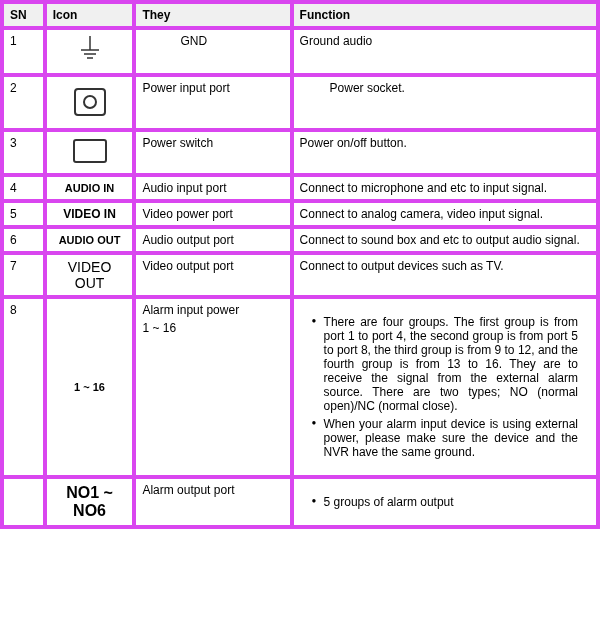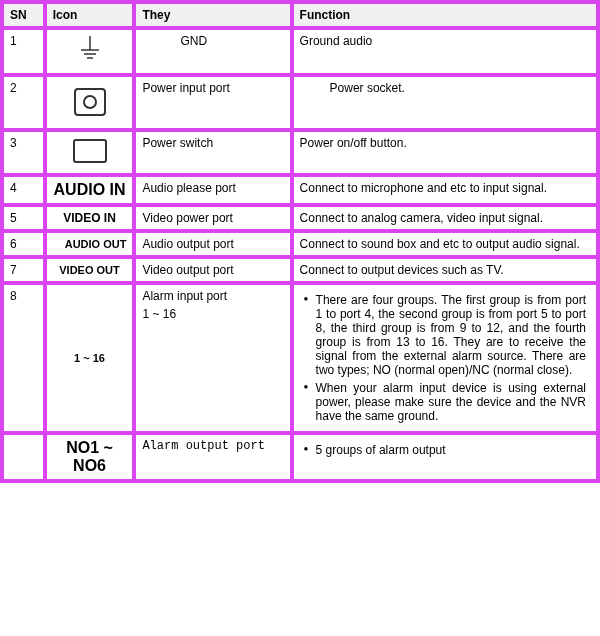--- a/index.html
+++ b/index.html
@@ -24,21 +24,21 @@
       font-weight: bold;
       text-align: left;
     }
     .col-sn { width: 38px; }
     .col-icon { width: 80px; }
     .col-name { width: 140px; }
     .col-func { width: 273px; }
     ul.bullet-list {
       list-style: none;
       padding: 0;
-      margin: 4px;
+      margin: 12px;
     }
     ul.bullet-list li {
       padding-left: 12px;
       position: relative;
       margin-bottom: 4px;
       text-align: justify;
     }
     ul.bullet-list li::before {
       content: '●';
       position: absolute;
@@ -88,60 +88,60 @@
         <td style="text-align: center; vertical-align: middle;">
           <div><svg width="40" height="30" viewBox="0 0 40 30">
       <rect x="4" y="4" width="32" height="22" rx="2" ry="2" fill="none" stroke="#333" stroke-width="2"></rect>
     </svg></div>
         </td>
         <td style="text-align: justify;">Power switch</td>
         <td style="text-align: justify; margin-left: 43px;">Power on/off button.</td>
       </tr>
       <tr>
         <td>4</td>
-        <td style="text-align: center; vertical-align: middle;"><span style="font-weight: bold; font-size: 16px;">AUDIO IN</span></td>
-        <td style="text-align: justify;">Audio please port</td>
+        <td style="text-align: center; vertical-align: middle;"><span style="font-weight: bold; font-size: 11px;">AUDIO IN</span></td>
+        <td style="text-align: justify;">Audio input port</td>
         <td style="text-align: justify;">Connect to microphone and etc to input signal.</td>
       </tr>
       <tr>
         <td>5</td>
         <td style="text-align: center; vertical-align: middle;"><span style="font-weight: bold; font-size: 12px;">VIDEO IN</span></td>
         <td style="text-align: justify;">Video power port</td>
         <td style="text-align: justify;">Connect to analog camera, video input signal.</td>
       </tr>
       <tr>
         <td>6</td>
-        <td style="text-align: right; vertical-align: middle; margin-top: 16px;"><span style="font-weight: bold; font-size: 11px;">AUDIO OUT</span></td>
+        <td style="text-align: center; vertical-align: middle; margin-top: 16px;"><span style="font-weight: bold; font-size: 11px;">AUDIO OUT</span></td>
         <td style="text-align: justify;">Audio output port</td>
         <td style="text-align: justify;">Connect to sound box and etc to output audio signal.</td>
       </tr>
       <tr>
         <td>7</td>
-        <td style="text-align: center; vertical-align: middle;"><span style="font-weight: bold; font-size: 11px;">VIDEO OUT</span></td>
+        <td style="text-align: center; vertical-align: middle;"><span style="font-weight: normal; font-size: 14px;">VIDEO OUT</span></td>
         <td style="text-align: justify;">Video output port</td>
         <td style="text-align: justify; margin-top: 24px;">Connect to output devices such as TV.</td>
       </tr>
       <tr>
         <td>8</td>
         <td style="text-align: center; vertical-align: middle;"><span style="font-weight: bold; font-size: 11px;">1 ~ 16</span></td>
         <td style="text-align: justify;">
-          <div>Alarm input port</div>
+          <div>Alarm input power</div>
           <div style="margin-top: 4px;">1 ~ 16</div>
         </td>
         <td style="text-align: justify;">
           <ul class="bullet-list">
             <li>There are four groups. The first group is from port 1 to port 4, the second group is from port 5 to port 8, the third group is from 9 to 12, and the fourth group is from 13 to 16. They are to receive the signal from the external alarm source. There are two types; NO (normal open)/NC (normal close).</li>
             <li>When your alarm input device is using external power, please make sure the device and the NVR have the same ground.</li>
           </ul>
         </td>
       </tr>
       <tr>
         <td></td>
         <td style="text-align: center; vertical-align: middle;"><span style="font-weight: bold; font-size: 16px;">NO1 ~ NO6</span></td>
-        <td style="text-align: justify; font-family: Liberation Mono, monospace;">Alarm output port</td>
+        <td style="text-align: justify;">Alarm output port</td>
         <td style="text-align: justify;">
           <ul class="bullet-list">
             <li>5 groups of alarm output</li>
           </ul>
         </td>
       </tr>
     </tbody>
 </table>
 
 </body></html>

